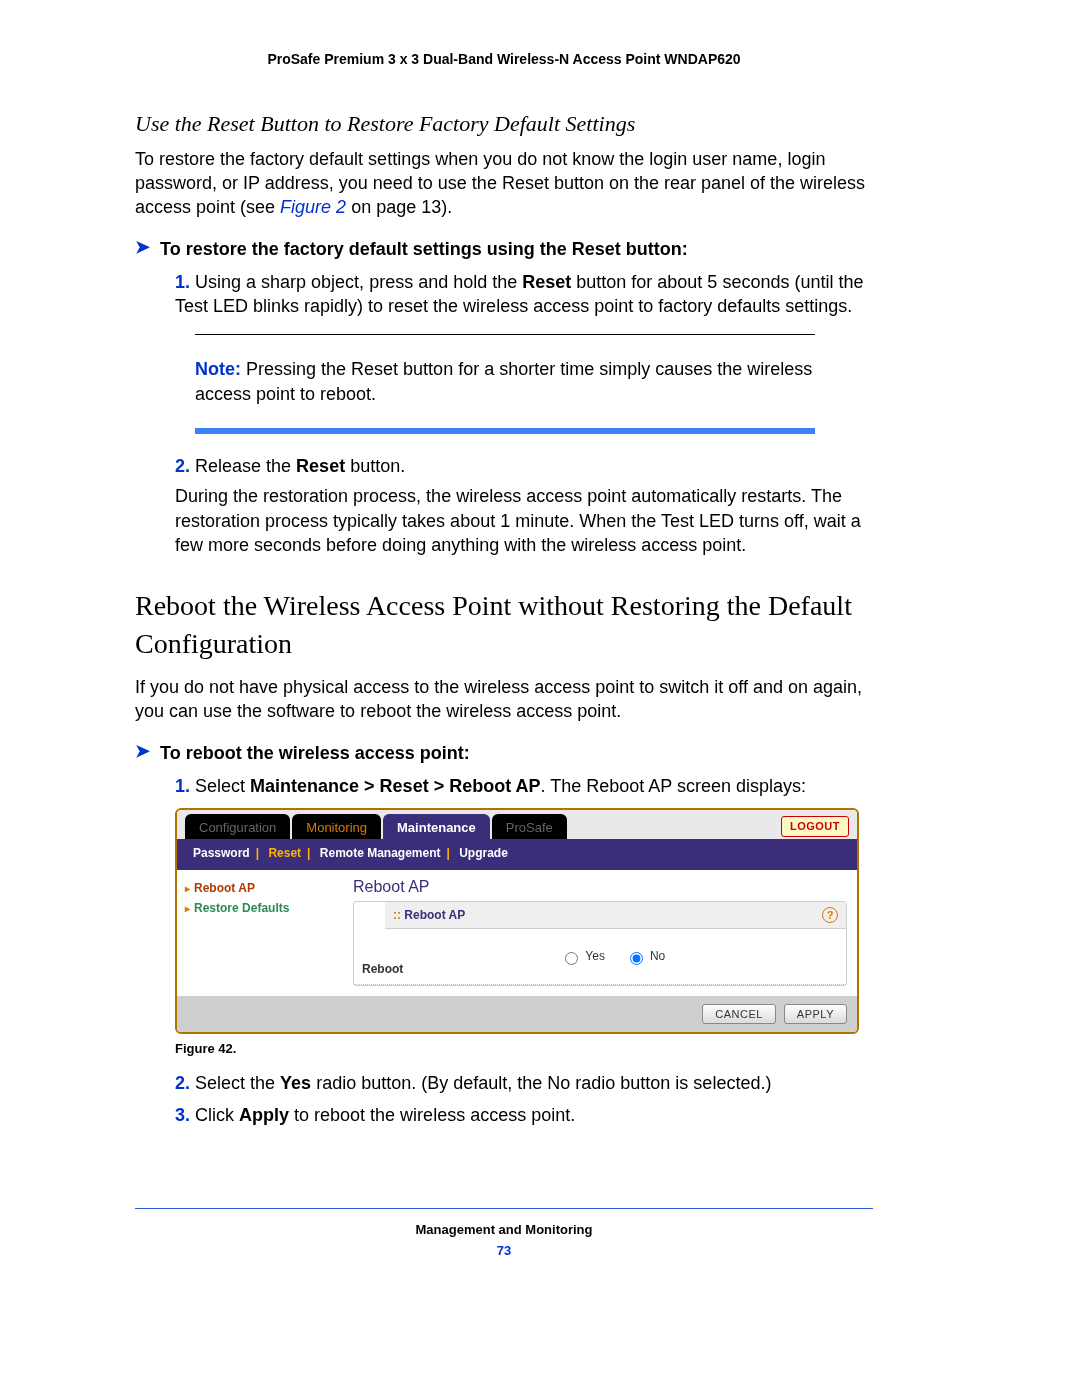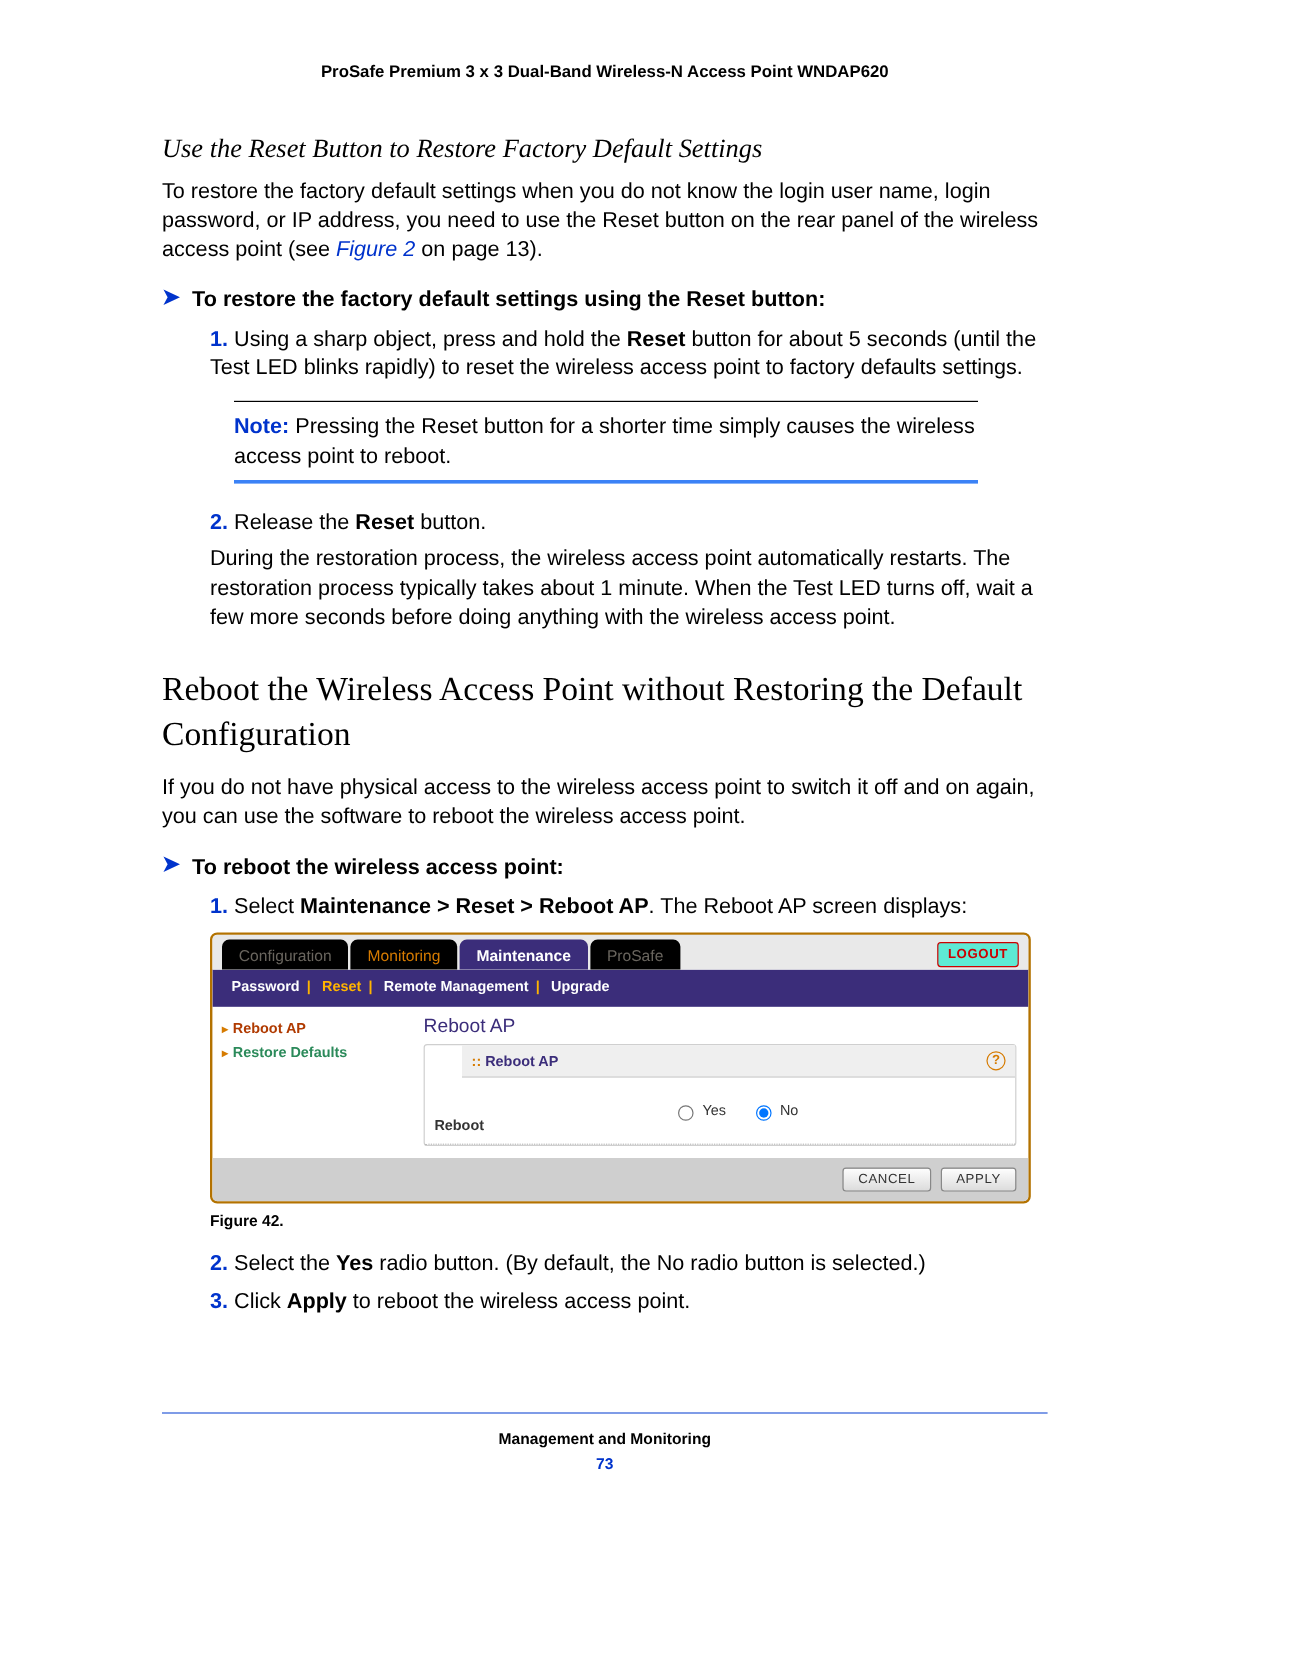--- a/index.html
+++ b/index.html
@@ -55,22 +55,22 @@
     font-weight: bold;
     margin-top: 18px;
     margin-bottom: 8px;
   }
   .bullet-arrow { color: var(--blue-link); font-size: 18px; line-height: 1.2; }
   ol.steps { list-style: none; padding-left: 40px; margin: 0; }
   ol.steps > li { margin-bottom: 8px; }
   ol.steps .num { color: var(--blue-link); font-weight: bold; }
   .note-box {
     border-top: 1px solid #000;
-    border-bottom: 3px solid #3b82f6;
-    padding: 8px 0;
+    border-bottom: 6px solid #3b82f6;
+    padding: 22px 0;
     margin: 16px 0 20px 60px;
     width: 620px;
     text-align: left;
   }
   .note-box .note-lbl { color: var(--blue-link); font-weight: bold; }
   
   .ui-shot {
     width: 680px;
     margin: 10px 0 6px 40px;
     border: 2px solid #b37200;
@@ -99,21 +99,21 @@
   .ui-tab.mon { color: var(--orange); }
   .ui-tab.active { background: var(--purple); color: #fff; font-weight: bold; }
   .logout {
     margin-left: auto;
     border: 1.5px solid #c00;
     color: #c00;
     font-weight: bold;
     font-size: 11px;
     padding: 2px 8px;
     border-radius: 3px;
-    background: #5eead4;
+    background: #fef9c3;
     cursor: pointer;
     letter-spacing: 0.5px;
   }
   .subnav {
     background: var(--purple);
     color: #fff;
     padding: 6px 10px 8px 10px;
     font-family: Verdana, sans-serif;
     font-size: 12px;
     font-weight: bold;

